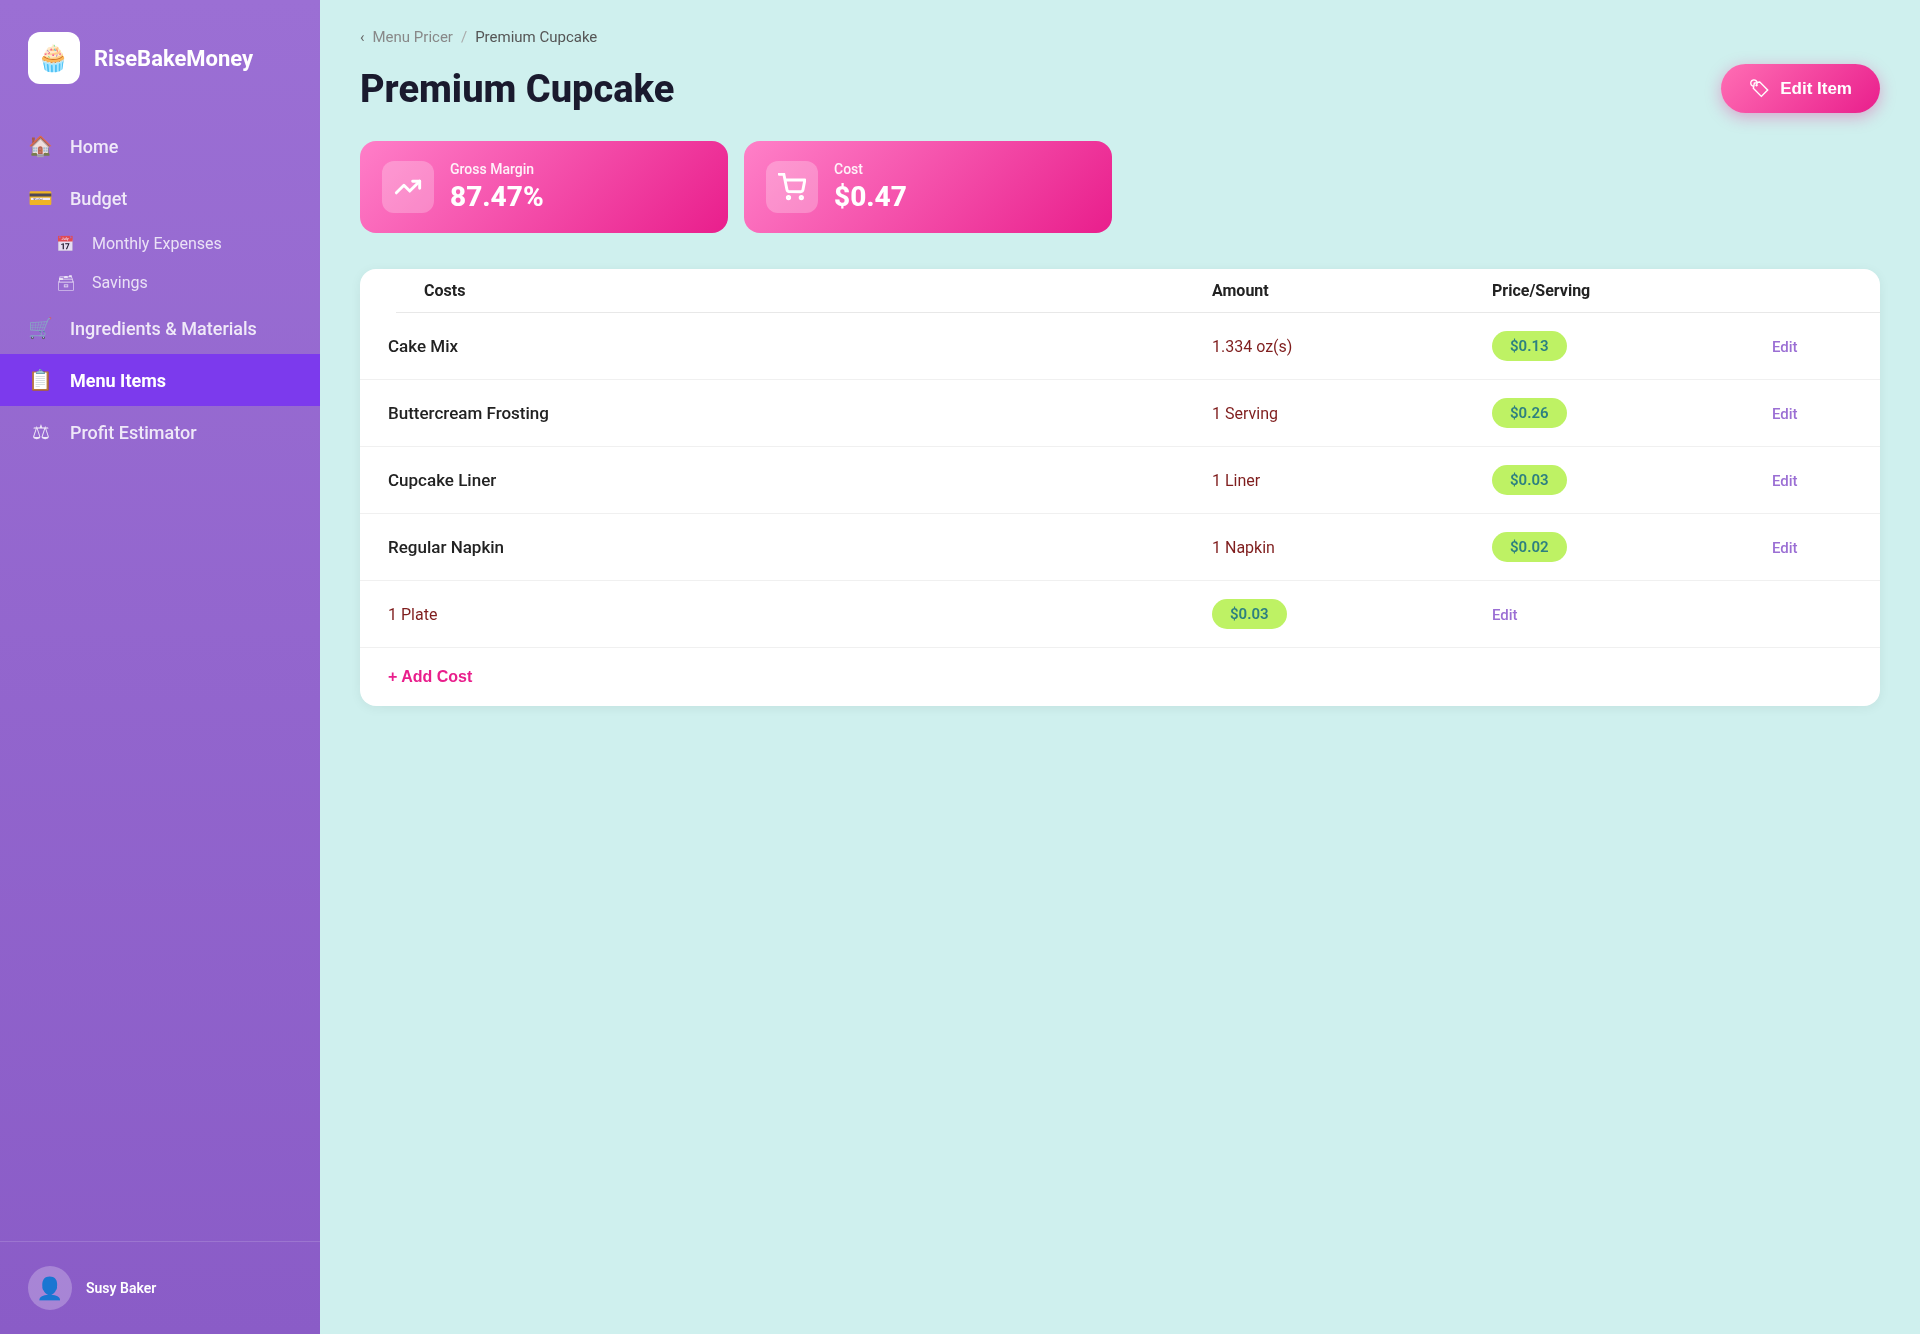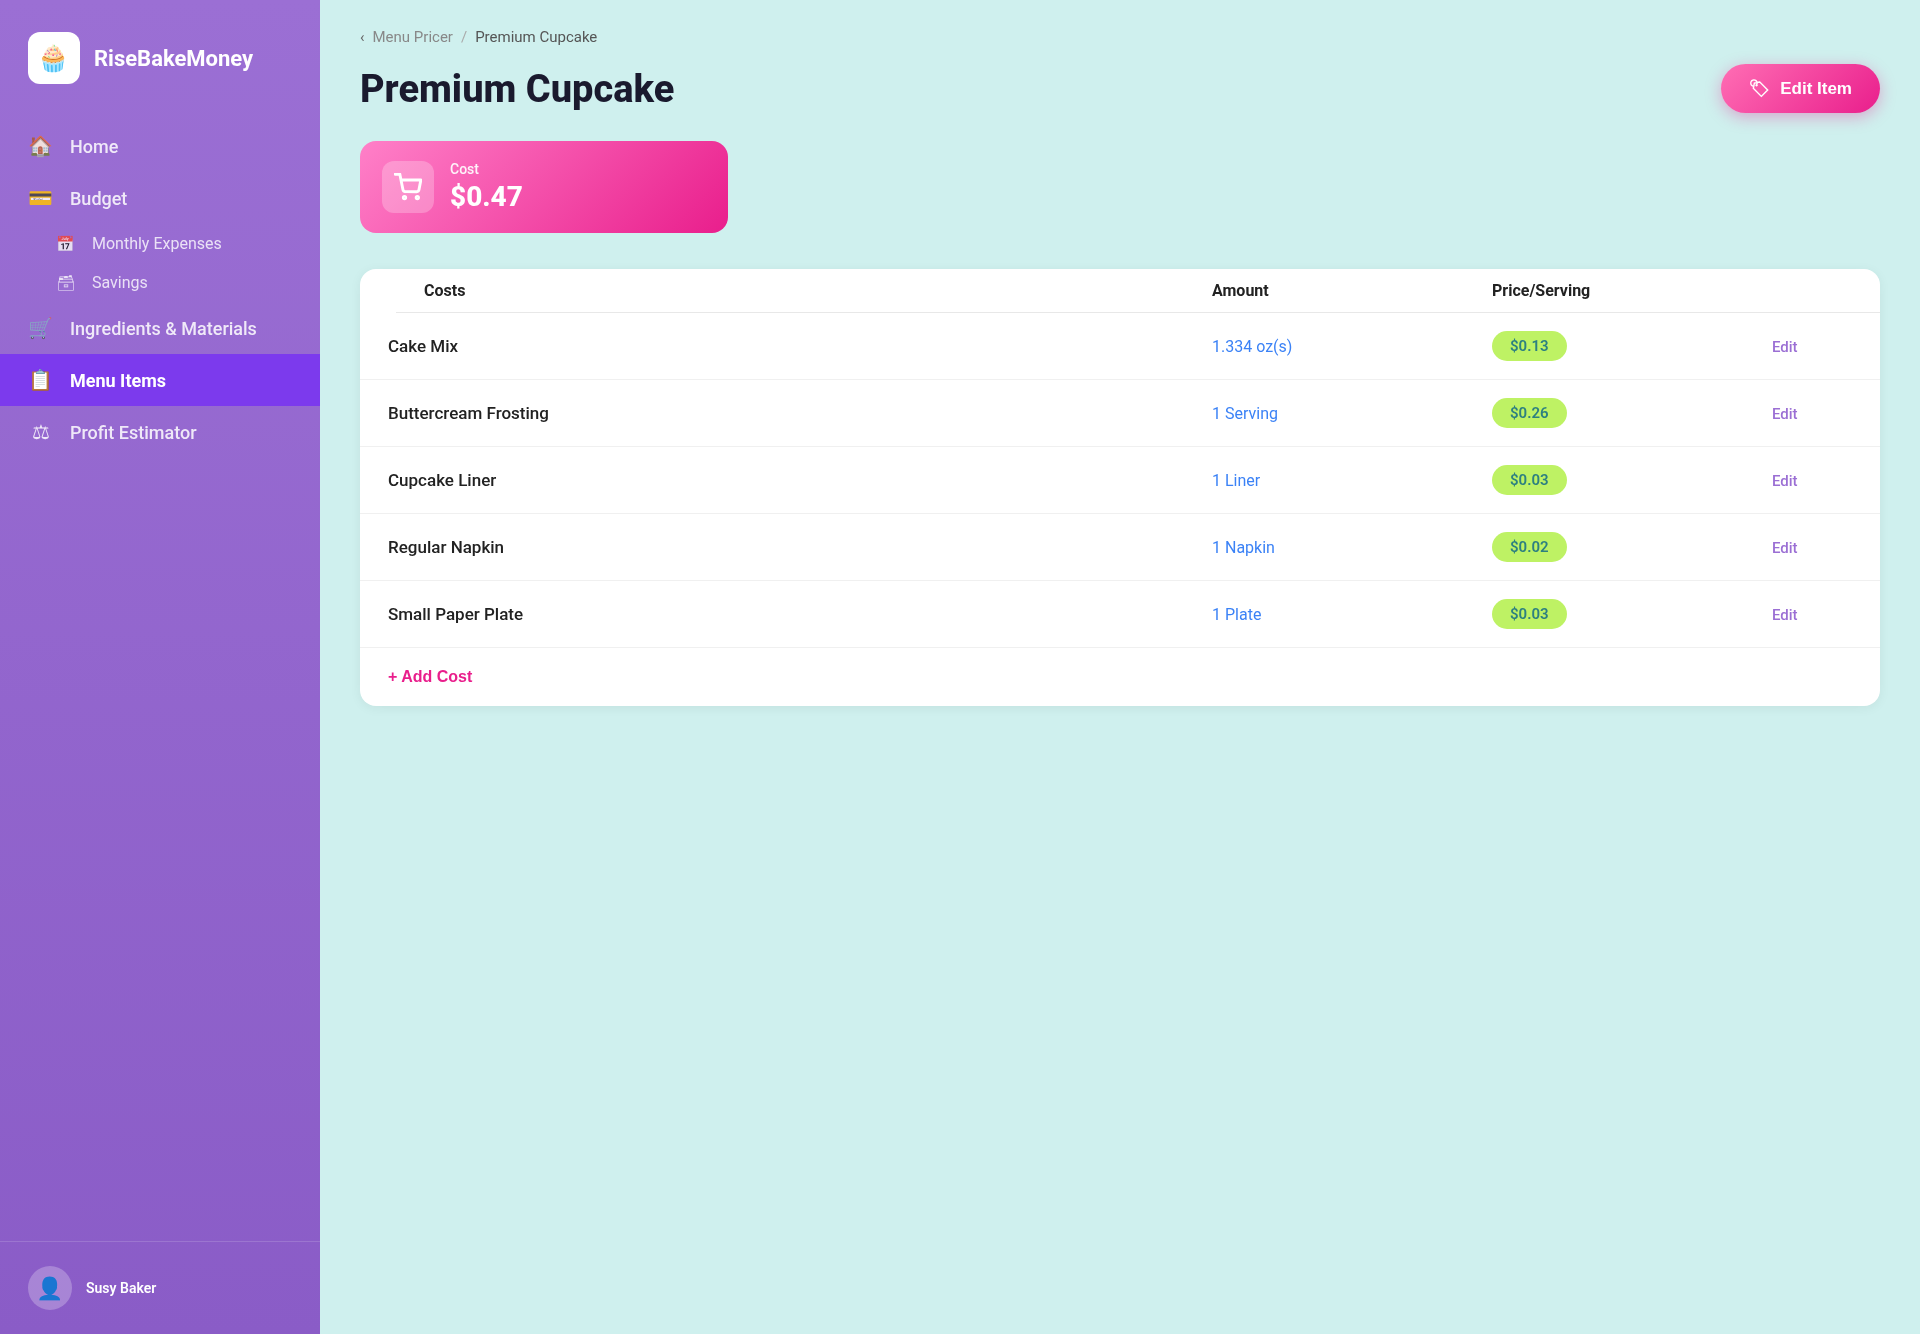--- a/index.html
+++ b/index.html
@@ -194,21 +194,21 @@
     .table-row {
       display: grid;
       grid-template-columns: 1fr 280px 280px 80px;
       padding: 18px 28px;
       border-bottom: 1px solid #f0f0f0;
       align-items: center;
     }
     .table-row:last-child { border-bottom: none; }
     .table-cell { font-size: 16px; color: #222; }
     .table-cell.item-name { font-weight: 500; font-size: 17px; }
-    .table-cell.amount { color: #3b82f6; }
+    .table-cell.amount { color: #7f1d1d; }
     .price-badge {
       display: inline-block;
       background: #bef264;
       color: #2d8080;
       border-radius: 20px;
       padding: 6px 18px;
       font-size: 15px;
       font-weight: 600;
     }
     .edit-link {
@@ -296,20 +296,32 @@
 
   <div class="page-header">
     <h1 class="page-title">Premium Cupcake</h1>
     <button class="edit-item-btn">
       <span>🏷</span>
       <span>Edit Item</span>
     </button>
   </div>
 
   <div class="stats-row">
+    <div class="stat-card gross-margin">
+      <div class="stat-icon-box">
+        <svg width="28" height="28" viewBox="0 0 24 24" fill="none" stroke="white" stroke-width="2.5" stroke-linecap="round" stroke-linejoin="round">
+          <polyline points="22 7 13.5 15.5 8.5 10.5 2 17"></polyline>
+          <polyline points="16 7 22 7 22 13"></polyline>
+        </svg>
+      </div>
+      <div class="stat-info">
+        <span class="stat-label">Gross Margin</span>
+        <span class="stat-value">87.47%</span>
+      </div>
+    </div>
     <div class="stat-card cost">
       <div class="stat-icon-box">
         <svg width="28" height="28" viewBox="0 0 24 24" fill="none" stroke="white" stroke-width="2.5" stroke-linecap="round" stroke-linejoin="round">
           <circle cx="9" cy="21" r="1"></circle>
           <circle cx="20" cy="21" r="1"></circle>
           <path d="M1 1h4l2.68 13.39a2 2 0 0 0 2 1.61h9.72a2 2 0 0 0 2-1.61L23 6H6"></path>
         </svg>
       </div>
       <div class="stat-info">
         <span class="stat-label">Cost</span>
@@ -365,21 +377,20 @@
       <div class="table-cell amount">1 Napkin</div>
       <div class="table-cell">
         <span class="price-badge">$0.02</span>
       </div>
       <div class="table-cell">
         <span class="edit-link">Edit</span>
       </div>
     </div>
 
     <div class="table-row">
-      <div class="table-cell item-name">Small Paper Plate</div>
       <div class="table-cell amount">1 Plate</div>
       <div class="table-cell">
         <span class="price-badge">$0.03</span>
       </div>
       <div class="table-cell">
         <span class="edit-link">Edit</span>
       </div>
     </div>
 
     <button class="add-cost-btn">

